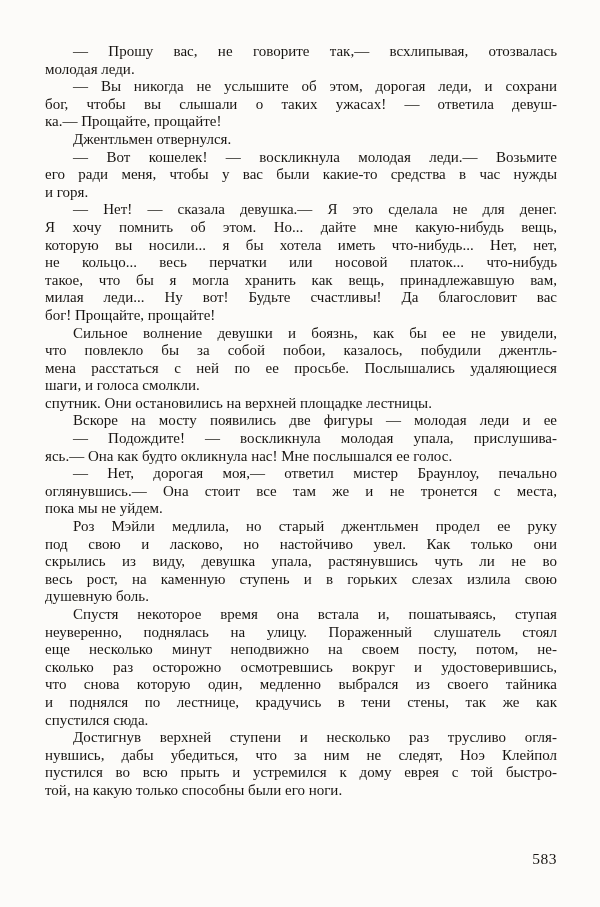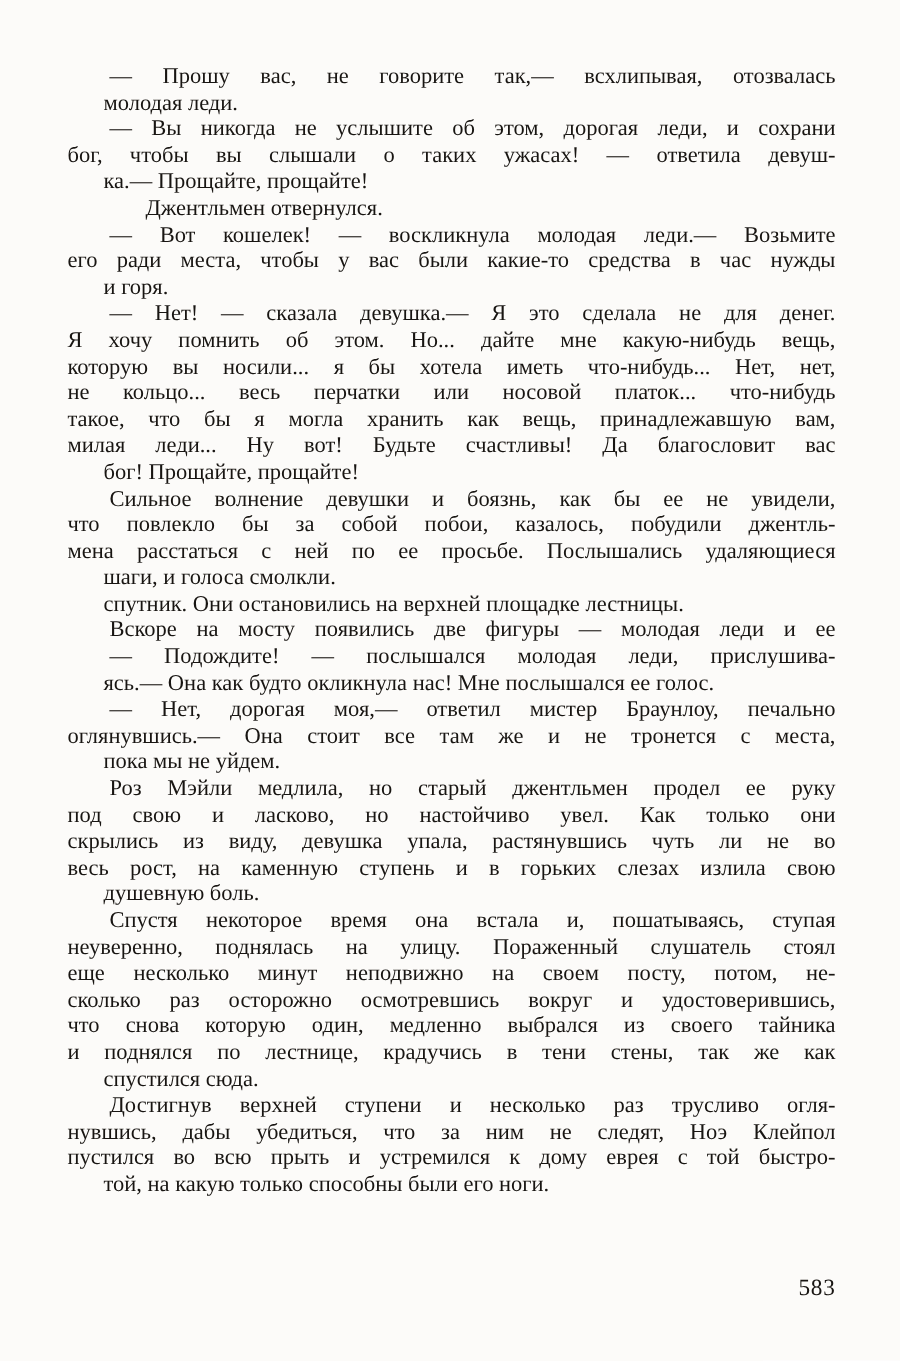--- a/index.html
+++ b/index.html
@@ -28,21 +28,20 @@
   .line {
     text-align: justify;
     text-align-last: justify;
     white-space: normal;
   }
   .line-first {
     text-indent: 28px;
   }
   .line-last {
     text-align-last: left;
-    margin-left: 24px;
   }
   .page-number {
     margin-top: 50px;
     width: 512px;
     text-align: right;
     color: var(--ink, #181512);
     font-family: "Liberation Serif", "DejaVu Serif", serif;
     font-size: 15.5px;
     letter-spacing: 0.5px;
   }
@@ -59,21 +58,21 @@
       <div class="paragraph">
         <div class="line line-first">— Вы никогда не услышите об этом, дорогая леди, и сохрани</div>
         <div class="line">бог, чтобы вы слышали о таких ужасах! — ответила девуш-</div>
         <div class="line line-last">ка.— Прощайте, прощайте!</div>
       </div>
       <div class="paragraph">
         <div class="line line-first line-last">Джентльмен отвернулся.</div>
       </div>
       <div class="paragraph">
         <div class="line line-first">— Вот кошелек! — воскликнула молодая леди.— Возьмите</div>
-        <div class="line">его ради места, чтобы у вас были какие-то средства в час нужды</div>
+        <div class="line">его ради меня, чтобы у вас были какие-то средства в час нужды</div>
         <div class="line line-last">и горя.</div>
       </div>
       <div class="paragraph">
         <div class="line line-first">— Нет! — сказала девушка.— Я это сделала не для денег.</div>
         <div class="line">Я хочу помнить об этом. Но... дайте мне какую-нибудь вещь,</div>
         <div class="line">которую вы носили... я бы хотела иметь что-нибудь... Нет, нет,</div>
         <div class="line">не кольцо... весь перчатки или носовой платок... что-нибудь</div>
         <div class="line">такое, что бы я могла хранить как вещь, принадлежавшую вам,</div>
         <div class="line">милая леди... Ну вот! Будьте счастливы! Да благословит вас</div>
         <div class="line line-last">бог! Прощайте, прощайте!</div>
@@ -82,21 +81,21 @@
         <div class="line line-first">Сильное волнение девушки и боязнь, как бы ее не увидели,</div>
         <div class="line">что повлекло бы за собой побои, казалось, побудили джентль-</div>
         <div class="line">мена расстаться с ней по ее просьбе. Послышались удаляющиеся</div>
         <div class="line line-last">шаги, и голоса смолкли.</div>
       </div>
       <div class="paragraph">
         <div class="line line-last">спутник. Они остановились на верхней площадке лестницы.</div>
         <div class="line line-first">Вскоре на мосту появились две фигуры — молодая леди и ее</div>
       </div>
       <div class="paragraph">
-        <div class="line line-first">— Подождите! — послышался молодая леди, прислушива-</div>
+        <div class="line line-first">— Подождите! — воскликнула молодая упала, прислушива-</div>
         <div class="line line-last">ясь.— Она как будто окликнула нас! Мне послышался ее голос.</div>
       </div>
       <div class="paragraph">
         <div class="line line-first">— Нет, дорогая моя,— ответил мистер Браунлоу, печально</div>
         <div class="line">оглянувшись.— Она стоит все там же и не тронется с места,</div>
         <div class="line line-last">пока мы не уйдем.</div>
       </div>
       <div class="paragraph">
         <div class="line line-first">Роз Мэйли медлила, но старый джентльмен продел ее руку</div>
         <div class="line">под свою и ласково, но настойчиво увел. Как только они</div>

